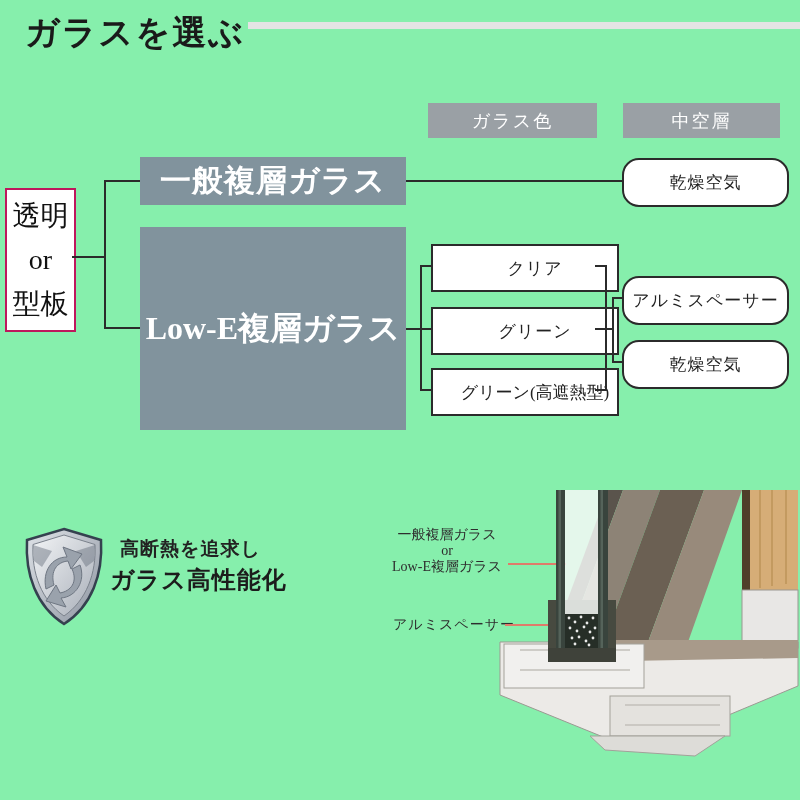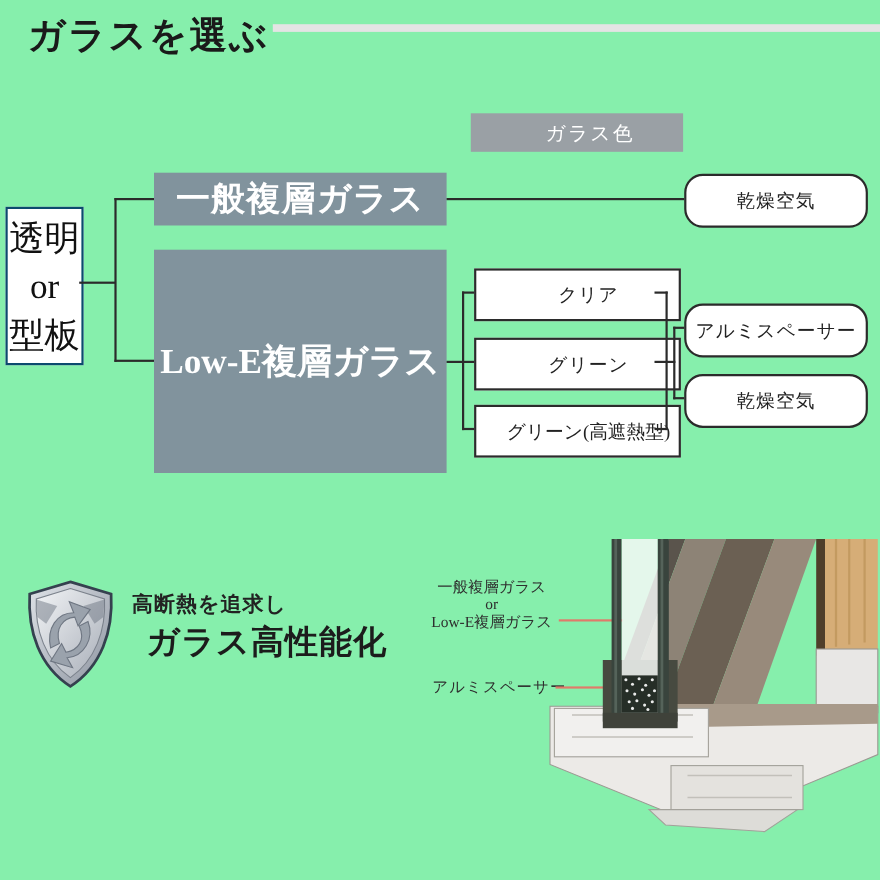--- a/index.html
+++ b/index.html
@@ -8,43 +8,43 @@
   .abs{position:absolute;}
 
   
   .title{left:25px;top:10px;font-size:34px;font-weight:bold;letter-spacing:2px;}
   .title-rule{left:248px;top:22px;width:552px;height:7px;background:#e4e4e4;}
 
   
   .hdr{background:#9aa0a5;color:#fff;font-size:18px;letter-spacing:2px;
        display:flex;align-items:center;justify-content:center;height:35px;}
   .hdr1{left:140px;top:103px;width:266px;}
-  .hdr2{left:428px;top:103px;width:169px;padding-left:24px;}
+  .hdr2{left:428px;top:103px;width:169px;}
   .hdr3{left:623px;top:103px;width:157px;}
 
-  .src-box{left:5px;top:188px;width:67px;height:140px;border:2px solid #0c4a6e;background:#fff;
+  .src-box{left:5px;top:188px;width:67px;height:140px;border:2px solid #be185d;background:#fff;
            display:flex;align-items:center;justify-content:center;text-align:center;
-           font-size:32px;line-height:44px;white-space:pre-line;color:#111;}
+           font-size:28px;line-height:44px;white-space:pre-line;color:#111;}
 
   .slate{background:#81939d;color:#fff;display:flex;align-items:center;justify-content:center;font-weight:bold;}
   .type1{left:140px;top:157px;width:266px;height:48px;font-size:31px;letter-spacing:1px;}
   .type2{left:140px;top:227px;width:266px;height:203px;font-size:32px;letter-spacing:0px;}
 
   .wbox{background:#fff;border:2px solid #2b2b2b;display:flex;align-items:center;justify-content:center;
         font-size:17px;color:#222;letter-spacing:1px;}
   .cbox{left:431px;width:164px;height:44px;padding-left:20px;}
   .c1{top:244px;} .c2{top:307px;} .c3{top:368px;letter-spacing:0;}
   .abox{left:622px;width:163px;height:45px;border-radius:17px;}
   .a1{top:158px;} .a2{top:276px;} .a3{top:340px;}
 
   .ln{background:#2b2b2b;}
 
   
   .feat-tag{left:120px;top:536px;font-size:19px;font-weight:bold;letter-spacing:1px;color:#222;}
-  .feat-head{left:133px;top:564px;font-size:30px;font-weight:bold;letter-spacing:1px;color:#1c1c1c;}
+  .feat-head{left:110px;top:564px;font-size:24px;font-weight:bold;letter-spacing:1px;color:#1c1c1c;}
   .feat-body{left:17px;top:627px;width:404px;font-size:15px;line-height:29px;color:#3a3a3a;
              white-space:pre-line;letter-spacing:0.4px;}
 
   
   .lbl-glass{left:386px;top:527px;width:122px;text-align:center;font-size:14px;line-height:16px;
              color:#2e2e2e;white-space:pre-line;}
   .lbl-spacer{left:393px;top:616px;font-size:14px;color:#2e2e2e;letter-spacing:1px;}
   .leader{height:2px;background:#e07b6a;}
   .leader1{left:508px;top:563px;width:58px;}
   .leader2{left:505px;top:624px;width:74px;}
@@ -52,20 +52,21 @@
 </style>
 </head>
 <body>
 
 <div class="canvas">
 
   <div class="abs title">ガラスを選ぶ</div>
   <div class="abs title-rule"></div>
 
   <div class="abs hdr hdr2">ガラス色</div>
+  <div class="abs hdr hdr3">中空層</div>
 
   <div class="abs src-box">透明
 or
 型板</div>
 
   <div class="abs slate type1">一般複層ガラス</div>
   <div class="abs slate type2">Low-E複層ガラス</div>
 
   <div class="abs wbox cbox c1">クリア</div>
   <div class="abs wbox cbox c3">グリーン(高遮熱型)</div>

